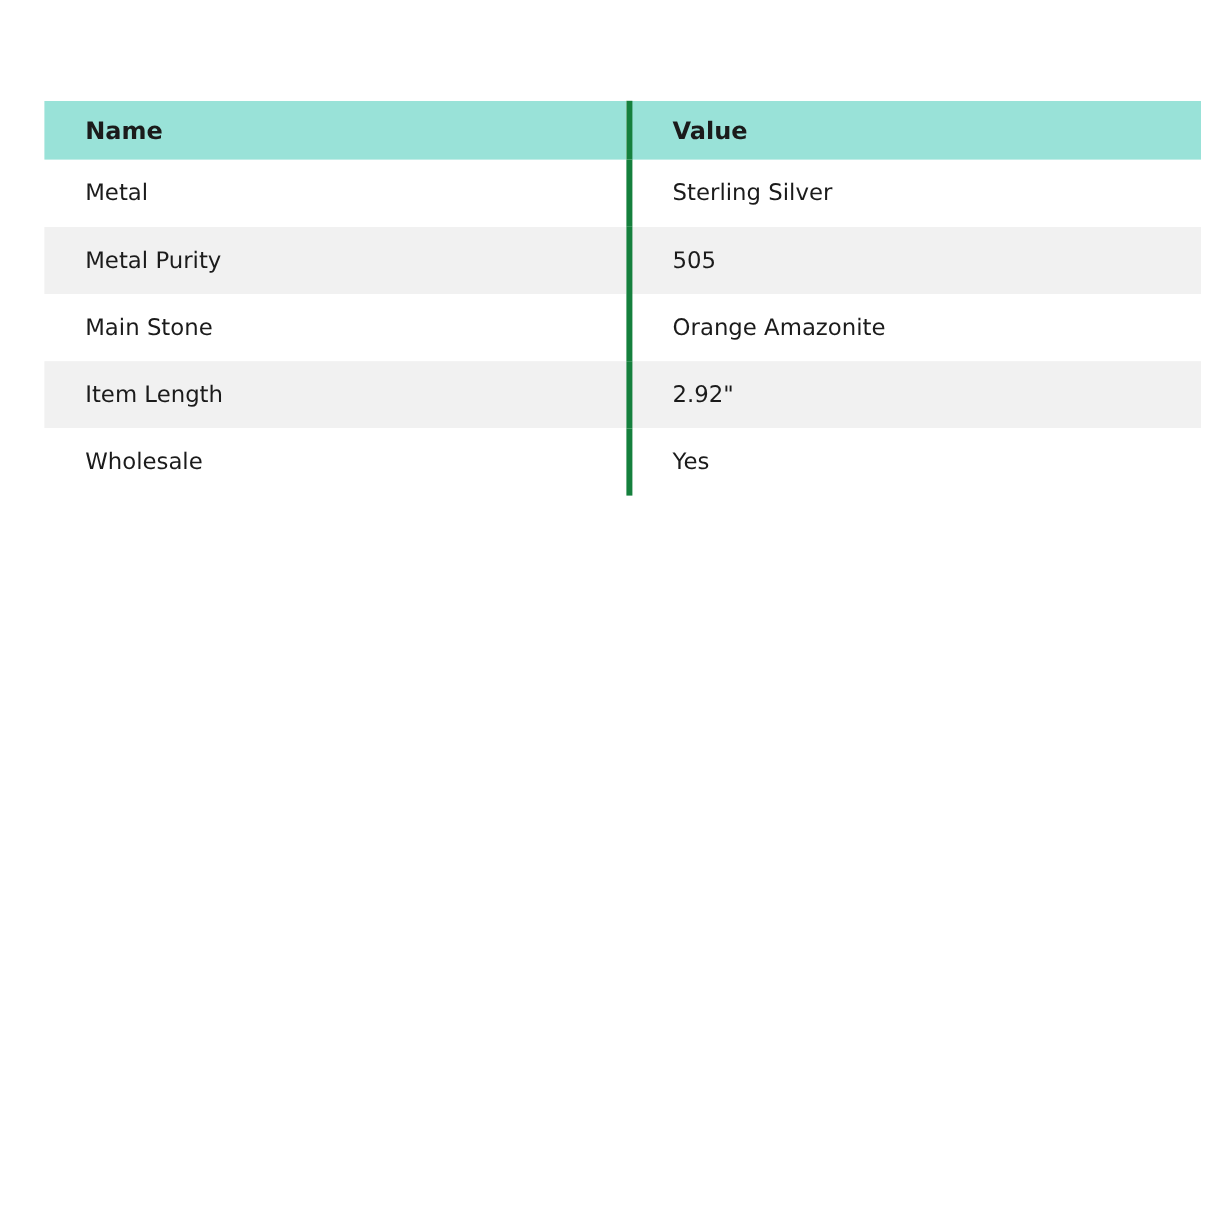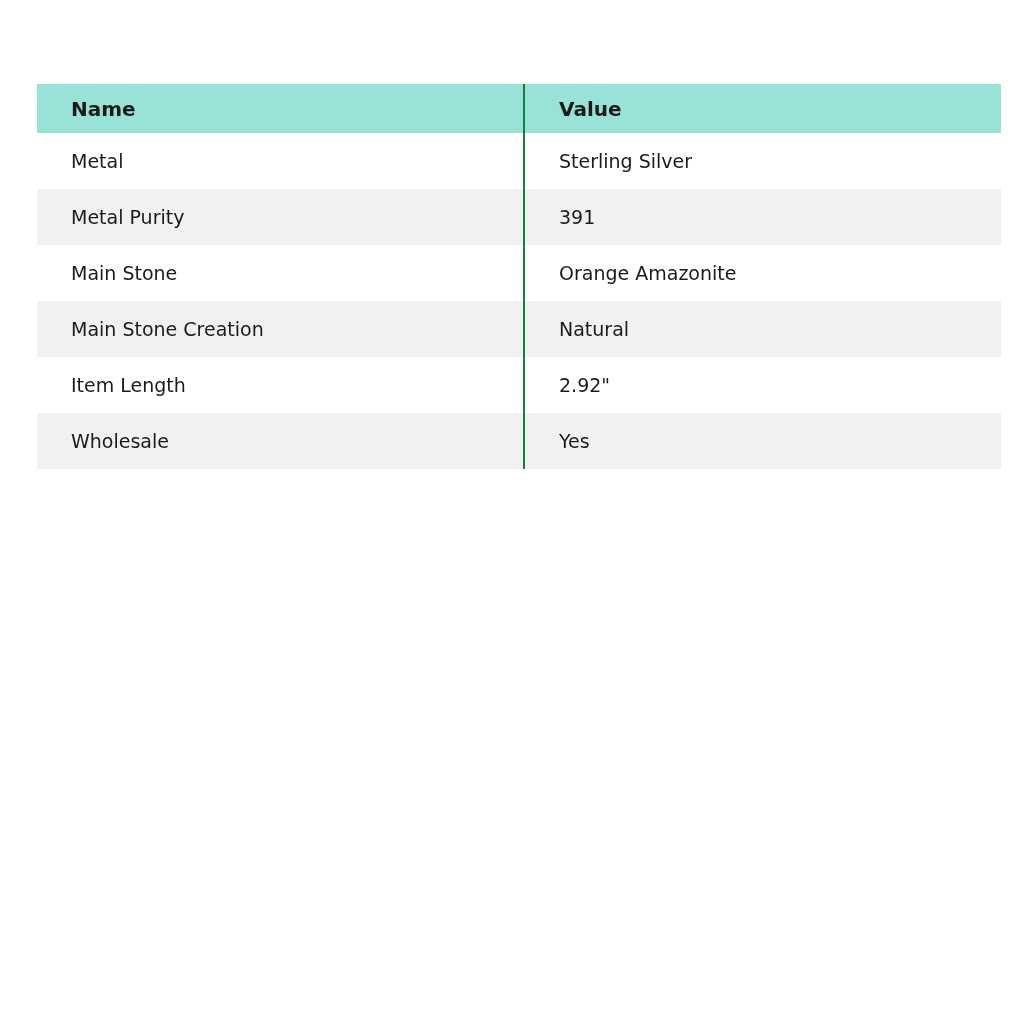--- a/index.html
+++ b/index.html
@@ -43,21 +43,21 @@
   }
   .spec-table td {
     height: 56px;
     font-size: 19px;
     font-weight: 400;
     background: #ffffff;
   }
   .spec-table th:first-child,
   .spec-table td:first-child {
     width: 487px;
-    border-right: 2px solid #15803d;
+    border-right: 5px solid #15803d;
   }
   .spec-table tbody tr:nth-child(even) td {
     background: var(--row-alt-bg, #f1f1f1);
   }
 </style>
 </head>
 <body>
 
 <div class="page">
   <table class="spec-table">
@@ -67,29 +67,25 @@
         <th>Value</th>
       </tr>
     </thead>
     <tbody>
       <tr>
         <td>Metal</td>
         <td>Sterling Silver</td>
       </tr>
       <tr>
         <td>Metal Purity</td>
-        <td>391</td>
+        <td>505</td>
       </tr>
       <tr>
         <td>Main Stone</td>
         <td>Orange Amazonite</td>
-      </tr>
-      <tr>
-        <td>Main Stone Creation</td>
-        <td>Natural</td>
       </tr>
       <tr>
         <td>Item Length</td>
         <td>2.92"</td>
       </tr>
       <tr>
         <td>Wholesale</td>
         <td>Yes</td>
       </tr>
     </tbody>

